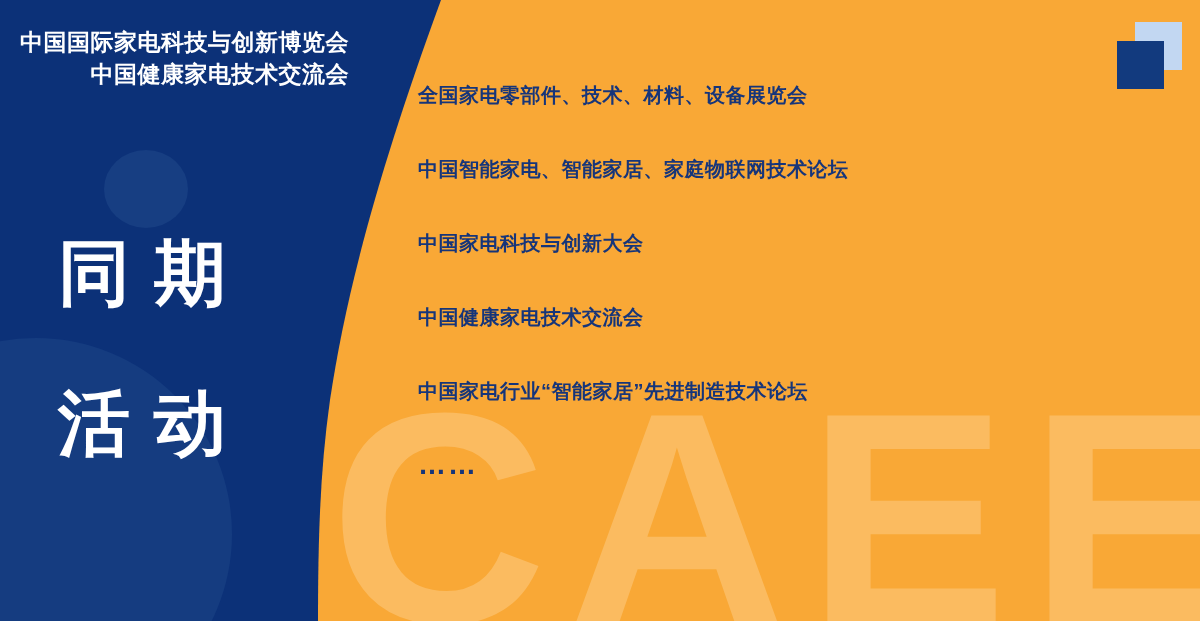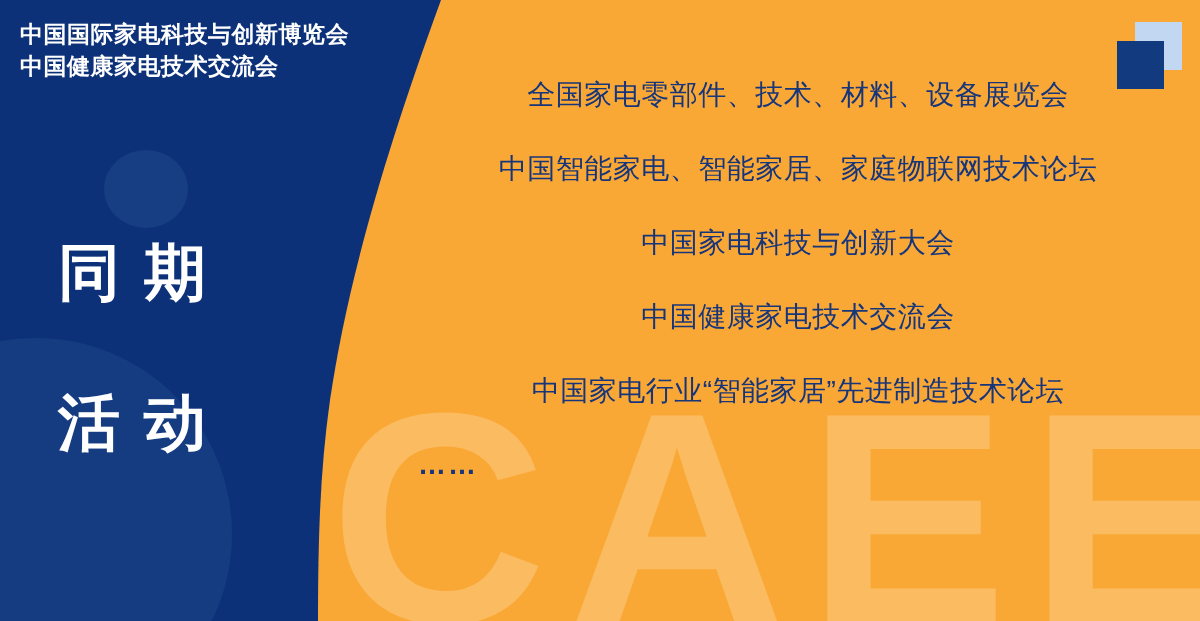--- a/index.html
+++ b/index.html
@@ -62,42 +62,43 @@
     letter-spacing: 22px;
     color: #FBBB60;
     white-space: nowrap;
     user-select: none;
   }
 
   
   .header {
     position: absolute;
     left: 20px;
-    top: 18px;
+    top: 26px;
     z-index: 6;
+    text-align: right;
   }
   .header-line {
     color: #FFFFFF;
     font-size: 23px;
     line-height: 32px;
     font-weight: bold;
     letter-spacing: 0.5px;
     white-space: nowrap;
   }
 
   
   .headline {
     position: absolute;
     left: 58px;
     top: 198px;
     z-index: 6;
   }
   .headline-line {
     color: #FFFFFF;
-    font-size: 62px;
+    font-size: 72px;
     line-height: 150px;
     font-weight: bold;
     letter-spacing: 24px;
     white-space: nowrap;
   }
 
   
   .logo-mark {
     position: absolute;
     left: 1113px;
@@ -122,27 +123,26 @@
   
   .agenda {
     position: absolute;
     left: 418px;
     top: 78px;
     width: 760px;
     z-index: 6;
   }
   .agenda-item {
     color: #16357A;
-    font-size: 28px;
-    font-weight: normal;
+    font-size: 20px;
+    font-weight: bold;
     line-height: 34px;
     letter-spacing: 0.5px;
     white-space: nowrap;
     margin-bottom: 40px;
-    text-align: center;
   }
   .agenda-ellipsis {
     color: #16357A;
     font-size: 28px;
     font-weight: bold;
     line-height: 34px;
     letter-spacing: 2px;
     margin-top: 12px;
   }
 </style>

